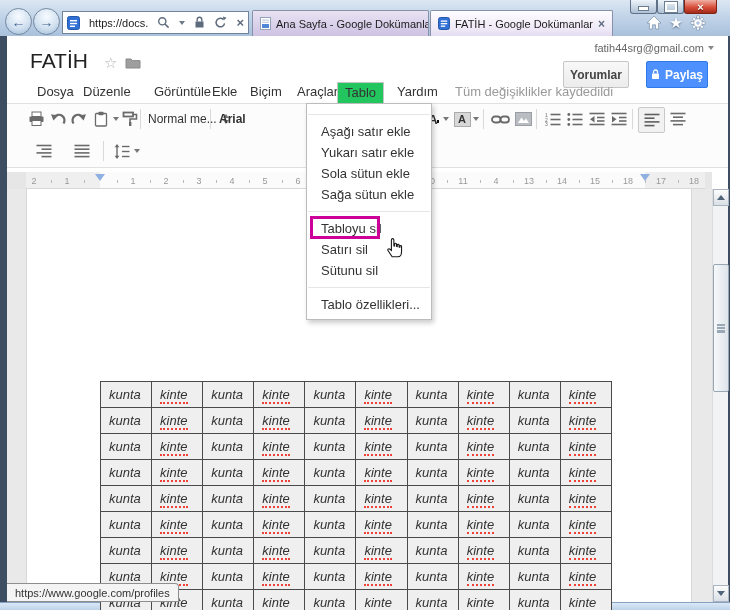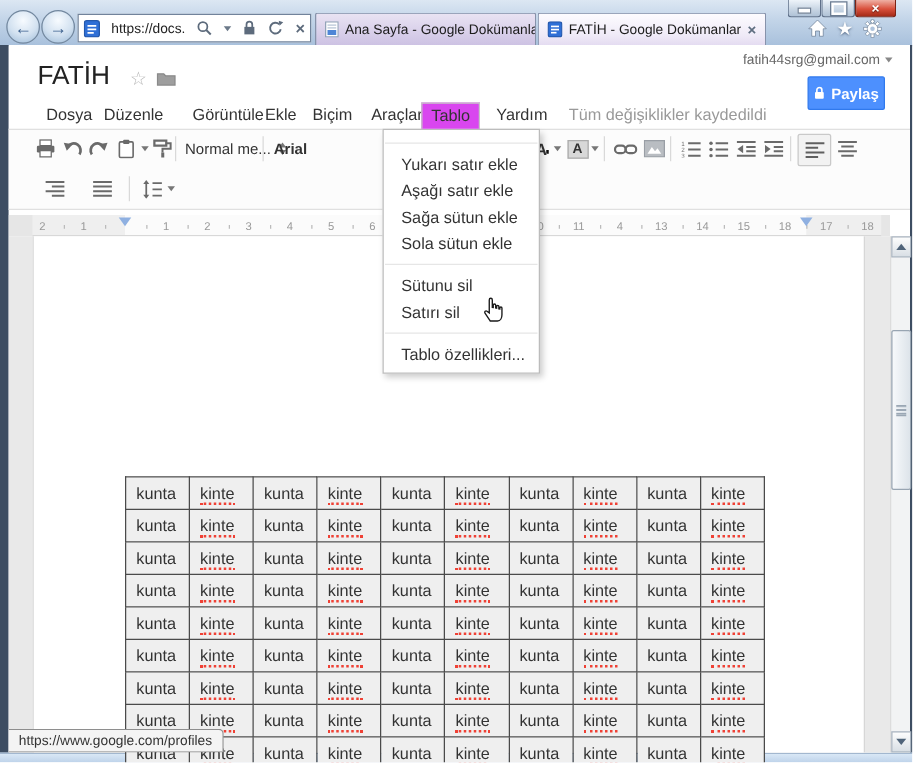--- a/index.html
+++ b/index.html
@@ -40,21 +40,21 @@
     background:linear-gradient(#dae8f6,#bed3ea);border-top:1px solid #86a1c0;box-sizing:border-box;}
   .email{position:absolute;top:6px;right:14px;font-size:11px;color:#666;display:flex;align-items:center;gap:4px;}
   .doc-title{position:absolute;left:23px;top:13px;font-size:21px;color:#222;}
   .title-star{position:absolute;left:97px;top:18px;font-size:15px;color:#b3b3b3;}
   .gbtn{position:absolute;top:25px;height:27px;box-sizing:border-box;border:1px solid #c6c6c6;border-radius:2px;
     font-size:12px;font-weight:bold;color:#444;background:linear-gradient(#f8f8f8,#ececec);
     display:flex;align-items:center;justify-content:center;gap:5px;}
   .gbtn.share{background:#4d90fe;border-color:#3079ed;color:#fff;}
   .menubar{position:absolute;left:0;top:46px;width:100%;height:21px;font-size:13px;color:#333;}
   .menubar .mi{position:absolute;top:0;height:20px;line-height:20px;padding:0 7px;}
-  .menubar .mi.open{background:#d946ef;border:1px solid #c6c6c6;border-bottom:none;z-index:40;}
+  .menubar .mi.open{background:#22c55e;border:1px solid #c6c6c6;border-bottom:none;z-index:40;}
   .saved{position:absolute;left:448px;top:0;height:20px;line-height:20px;font-size:13px;color:#999;}
   .toolbar{position:absolute;left:0;top:67px;width:721px;height:65px;background:#fcfcfc;
     border-top:1px solid #e0e0e0;border-bottom:1px solid #e0e0e0;box-sizing:border-box;}
   .trow{position:absolute;left:0;width:100%;height:30px;}
   .tbtn{position:absolute;top:3px;width:22px;height:24px;display:flex;align-items:center;justify-content:center;}
   .tsep{position:absolute;top:5px;width:1px;height:20px;background:#d9d9d9;}
   .tsel{position:absolute;top:4px;height:22px;display:flex;align-items:center;font-size:12px;color:#333;gap:6px;}
   .updown{display:inline-flex;flex-direction:column;gap:2px;}
   .updown i{width:0;height:0;border-left:3.5px solid transparent;border-right:3.5px solid transparent;display:block;}
   .updown i.u{border-bottom:4px solid #777;} .updown i.d{border-top:4px solid #777;}
@@ -65,21 +65,21 @@
   .boxed{border:1px solid #c9c9c9;border-radius:2px;background:#f2f2f2;}
   
   .ruler{position:absolute;left:0;top:136px;width:705px;height:17px;background:#e6e6e6;}
   .ruler .band{position:absolute;left:19px;top:0;width:679px;height:17px;background:#efefef;border-bottom:1px solid #d8d8d8;box-sizing:border-box;}
   .ruler .active-span{position:absolute;left:93px;top:0;width:545px;height:16px;background:#fbfbfb;}
   .rnum{position:absolute;top:4px;font-size:9px;color:#999;transform:translateX(-50%);}
   .rtick{position:absolute;top:8px;width:1px;height:3px;background:#bbb;}
   .rmarker{position:absolute;top:2px;width:0;height:0;border-left:5px solid transparent;border-right:5px solid transparent;
     border-top:7px solid #8fb0e1;transform:translateX(-50%);}
   
-  .canvas{position:absolute;left:0;top:153px;width:705px;height:413px;background:#e9e9e9;}
+  .canvas{position:absolute;left:0;top:153px;width:705px;height:413px;background:#e9e9e9;font-style:italic;}
   .page{position:absolute;left:19px;top:0;width:666px;height:413px;background:#fff;border-left:1px solid #d7d7d7;border-right:1px solid #d7d7d7;box-sizing:border-box;}
   table.doc-table{position:absolute;left:93px;top:192px;width:512px;border-collapse:collapse;table-layout:fixed;z-index:5;}
   table.doc-table td{border:1px solid #4a4a4a;background:#efefef;height:25px;padding:0 0 0 8px;
     font-size:13px;color:#333;vertical-align:middle;overflow:hidden;white-space:nowrap;}
   .missp{border-bottom:2px dotted #ef4135;padding-bottom:0px;}
   
   .sbar{position:absolute;left:705px;top:153px;width:16px;height:413px;background:#f2f3f4;border-left:1px solid #dcdcdc;box-sizing:border-box;}
   .sbtn{position:absolute;left:0;width:16px;height:17px;background:linear-gradient(#fdfdfd,#d9dfe5);
     border:1px solid #a9b4c0;box-sizing:border-box;display:flex;align-items:center;justify-content:center;}
   .arr-u{width:0;height:0;border-left:4px solid transparent;border-right:4px solid transparent;border-bottom:5px solid #50647a;}
@@ -216,20 +216,23 @@
     </div>
 
     <div class="doc-title">FATİH</div>
     <div class="title-star">☆</div>
     <div style="position:absolute;left:118px;top:21px;">
       <svg width="16" height="12" viewBox="0 0 16 12">
           <path d="M1 2 h5 l1.4 1.6 H15 V11 H1 Z" fill="#9e9e9e" stroke="#8a8a8a"></path>
         </svg>
     </div>
 
+    <div class="gbtn" style="left:556px;width:66px;">
+        <span>Yorumlar</span>
+      </div>
     <div class="gbtn share" style="left:639px;width:62px;">
       <span>
         <svg width="9" height="11" viewBox="0 0 9 11">
             <rect x="1" y="4.5" width="7" height="5.5" rx="0.8" fill="#fff"></rect>
             <path d="M2.5 4.5 V3 a2 2 0 0 1 4 0 V4.5" fill="none" stroke="#fff" stroke-width="1.3"></path>
           </svg>
       </span>
       <span>Paylaş</span>
     </div>
 
@@ -599,27 +602,28 @@
       <div class="sthumb">
           <div class="grip"></div>
         </div>
       <div class="sbtn" style="bottom:0;top:auto;">
           <div class="arr-d"></div>
         </div>
     </div>
 
     <div class="cmenu" id="cmenu">
         <div class="sep"></div>
+        <div class="row"><span>Aşağı satır ekle</span></div>
         <div class="row"><span>Yukarı satır ekle</span></div>
-        <div class="row"><span>Aşağı satır ekle</span></div>
+        <div class="row"><span>Sola sütun ekle</span></div>
         <div class="row"><span>Sağa sütun ekle</span></div>
-        <div class="row"><span>Sola sütun ekle</span></div>
         <div class="sep"></div>
+        <div class="row"><span>Tabloyu sil</span><div class="hl-box"></div></div>
+        <div class="row"><span>Satırı sil</span></div>
         <div class="row"><span>Sütunu sil</span></div>
-        <div class="row"><span>Satırı sil</span></div>
         <div class="sep"></div>
         <div class="row"><span>Tablo özellikleri...</span></div>
       </div>
 
     <svg class="cursor-hand" width="20" height="22" viewBox="0 0 16 18">
       <path d="M7.3 17 L3.9 11.9 c-.6-.9.5-1.9 1.3-1.3 l1.5 1.1 V3.2 c0-1.4 2-1.4 2 0 v4.9 l.6.1 V6.7 c0-1.1 1.6-1.1 1.6 0 v1.8 l.6.1 V7.5 c0-1 1.5-1 1.5 0 v1.6 l.6.1 V8.5 c0-.9 1.4-.9 1.4 0 v4.4 c0 1.8-.9 4.1-2.9 4.1 Z" fill="#fff" stroke="#1a1a1a" stroke-width="0.9"></path>
     </svg>
 
     <div class="status-tip">
       <span>https://www.google.com/profiles</span>

